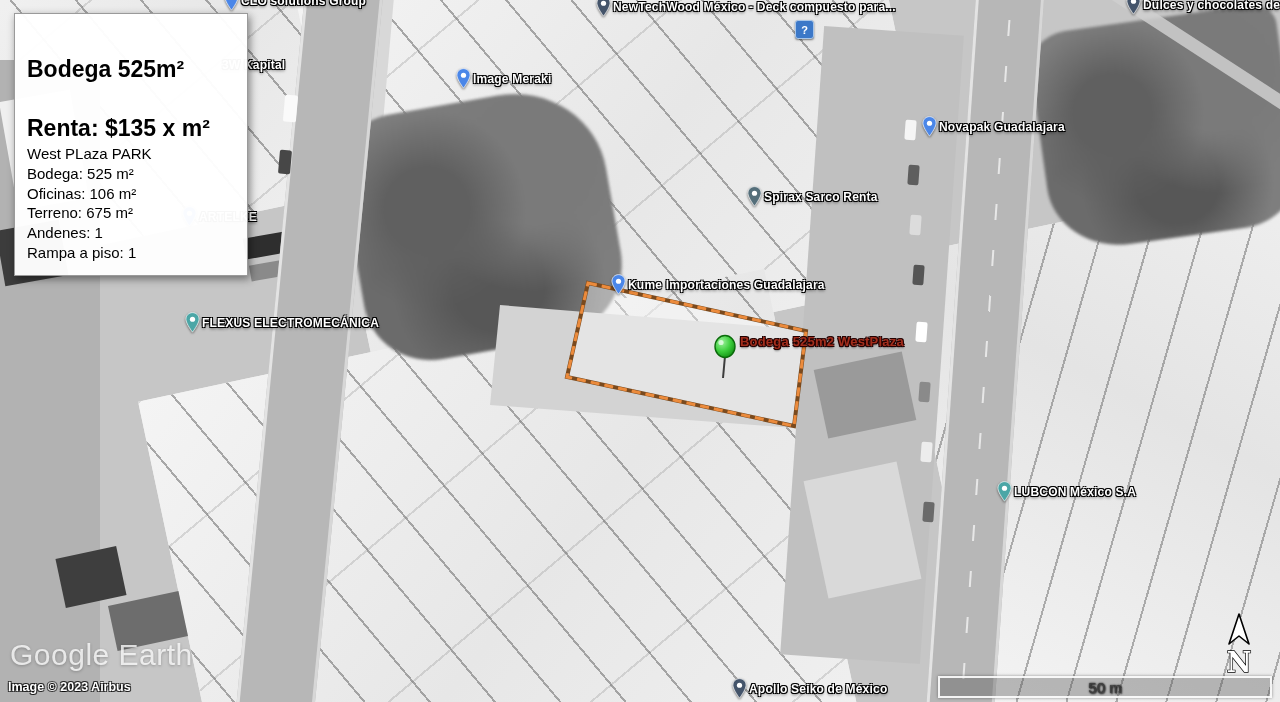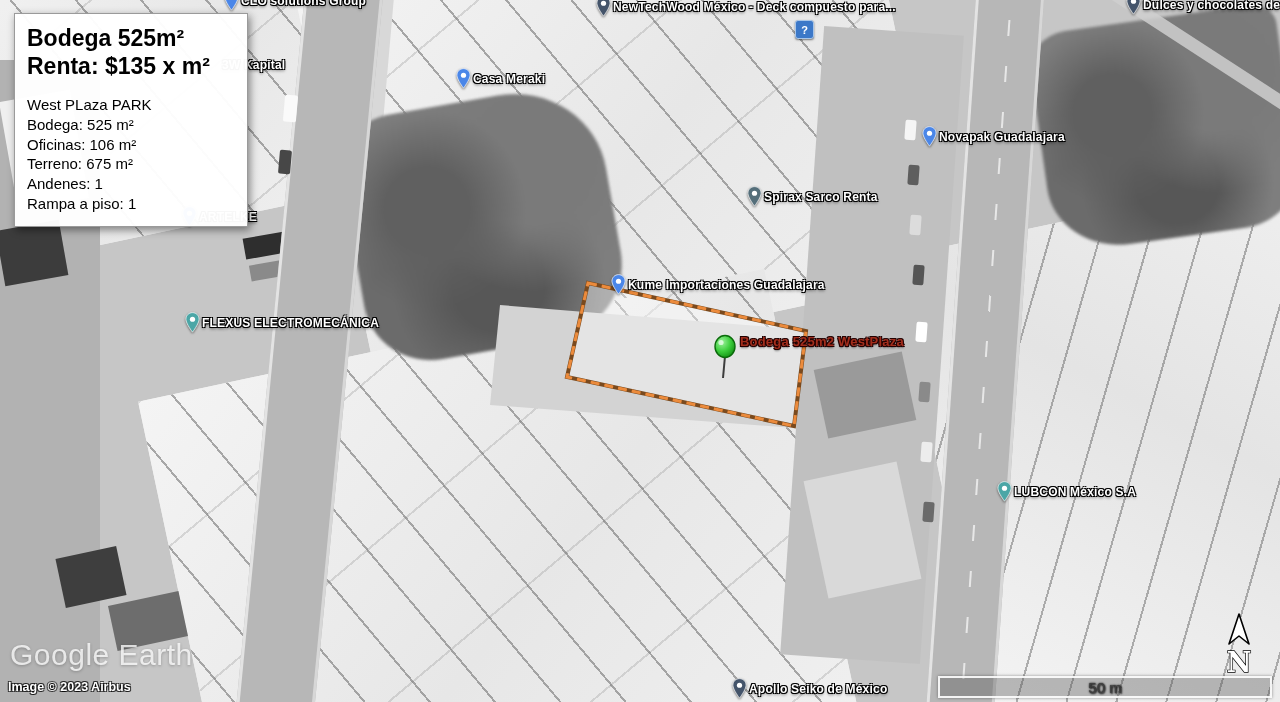--- a/index.html
+++ b/index.html
@@ -68,22 +68,22 @@
     font-size:13px;font-weight:700;color:#a32d1c;letter-spacing:.2px;
     text-shadow:-1px -1px 0 #200,1px -1px 0 #200,-1px 1px 0 #200,1px 1px 0 #200,0 2px 2px rgba(0,0,0,.5);
   }
   
   #info-box{
     position:absolute;left:14px;top:13px;width:208px;z-index:50;
     background:rgba(255,255,255,.97);border:1px solid #9a9a9a;
     box-shadow:2px 3px 8px rgba(0,0,0,.45);
     padding:10px 12px 12px 12px;color:#000;
   }
-  #info-box .title{font-size:23px;font-weight:700;line-height:1.22;}
-  #info-box .details{margin-top:15px;font-size:15px;line-height:1.32;}
+  #info-box .title{font-size:23px;font-weight:700;line-height:1.22;margin-top:31px;}
+  #info-box .details{margin-top:2px;font-size:15px;line-height:1.32;}
   
   #ge-logo{
     position:absolute;left:10px;top:638px;z-index:40;
     font-size:30px;color:rgba(255,255,255,.78);letter-spacing:.5px;
     text-shadow:0 1px 3px rgba(0,0,0,.25);
   }
   #attribution{
     position:absolute;left:8px;top:680px;z-index:40;
     font-size:12.5px;font-weight:700;color:#fff;
     text-shadow:-1px -1px 0 rgba(0,0,0,.7),1px -1px 0 rgba(0,0,0,.7),-1px 1px 0 rgba(0,0,0,.7),1px 1px 0 rgba(0,0,0,.7);
@@ -183,24 +183,24 @@
     <span class="pm-label">Dulces y chocolates de occid</span>
   </div>
 
   <span class="pm-label pm-label-only" style="left:222px;top:54px;">3W Kapital</span>
 
   <div class="pm" style="left:456px;top:68px;">
     <svg viewBox="0 0 24 34">
         <path stroke="#fff" stroke-width="1.2" d="M12 1C6 1 1.3 5.7 1.3 11.7c0 7 10.7 21 10.7 21s10.7-14 10.7-21C22.7 5.7 18 1 12 1z" fill="#4a86e8"></path>
         <circle cx="12" cy="11.7" r="4.2" fill="#fff"></circle>
       </svg>
-    <span class="pm-label">Casa Meraki</span>
-  </div>
-
-  <div class="pm" style="left:922px;top:126px;justify-content:center;">
+    <span class="pm-label">Image Meraki</span>
+  </div>
+
+  <div class="pm" style="left:922px;top:116px;justify-content:center;">
     <svg viewBox="0 0 24 34">
         <path stroke="#fff" stroke-width="1.2" d="M12 1C6 1 1.3 5.7 1.3 11.7c0 7 10.7 21 10.7 21s10.7-14 10.7-21C22.7 5.7 18 1 12 1z" fill="#4a86e8"></path>
         <circle cx="12" cy="11.7" r="4.2" fill="#fff"></circle>
       </svg>
     <span class="pm-label">Novapak Guadalajara</span>
   </div>
 
   <div class="pm" style="left:747px;top:186px;">
     <svg viewBox="0 0 24 34">
         <path stroke="#fff" stroke-width="1.2" d="M12 1C6 1 1.3 5.7 1.3 11.7c0 7 10.7 21 10.7 21s10.7-14 10.7-21C22.7 5.7 18 1 12 1z" fill="#546e7a"></path>

